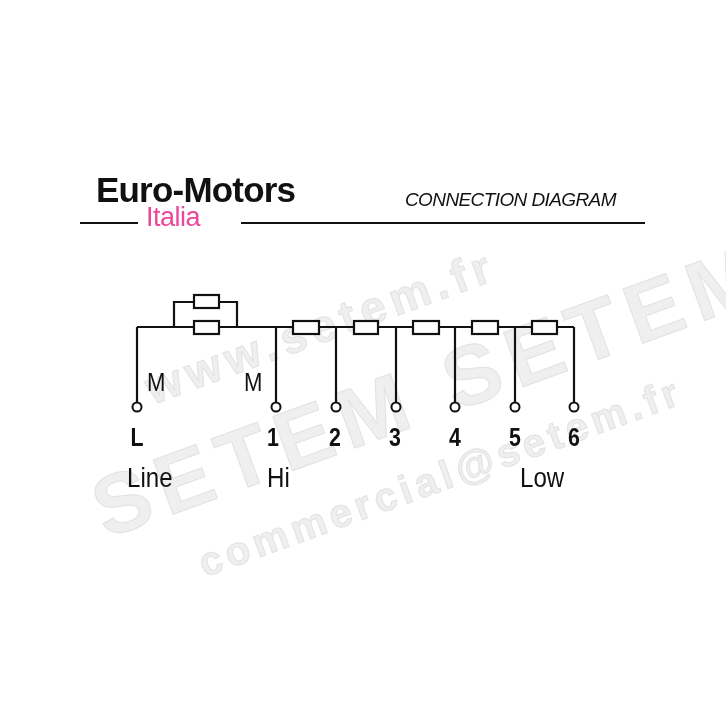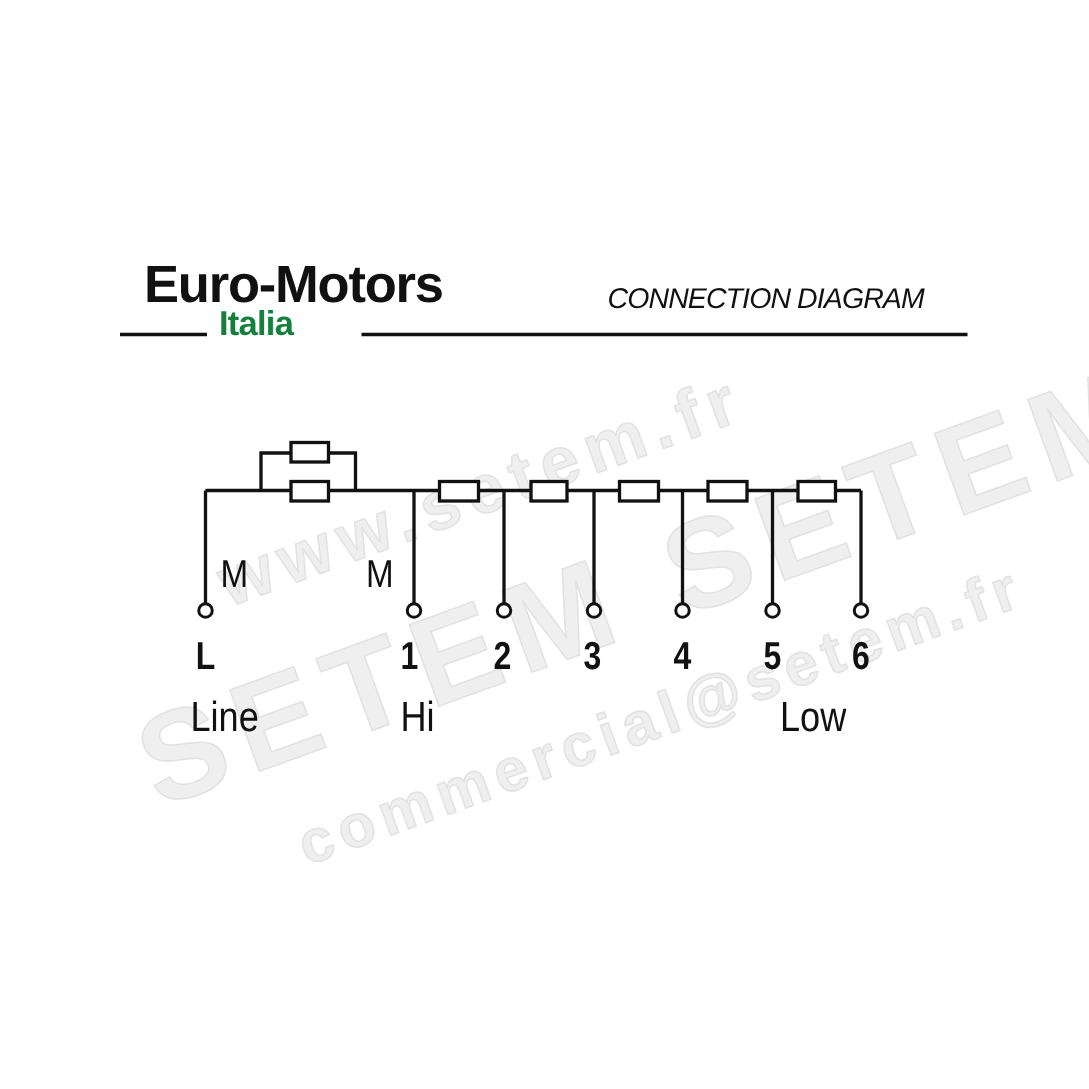--- a/index.html
+++ b/index.html
@@ -1,20 +1,20 @@
 <!DOCTYPE html>
 <html><head>
 <meta charset="utf-8">
 <style>
   html, body { margin: 0; padding: 0; background: #ffffff; }
   body { width: 726px; height: 726px; position: relative; overflow: hidden; font-family: "Liberation Sans", sans-serif; }
   #stage { position: absolute; left: 0; top: 0; width: 726px; height: 726px; }
   .abs { position: absolute; white-space: nowrap; }
   .brand-line1 { left: 96px; top: 172px; font-size: 35px; font-weight: bold; letter-spacing: -0.8px; color: #111; line-height: 1; }
-  .brand-line2 { left: 146px; top: 204px; font-size: 23px; font-weight: bold; letter-spacing: -0.5px; color: #15803d; line-height: 1; }
+  .brand-line2 { left: 146px; top: 204px; font-size: 27px; font-weight: normal; letter-spacing: -0.5px; color: #ec4899; line-height: 1; }
   .diagram-title { left: 405px; top: 190px; font-size: 19px; font-style: italic; letter-spacing: -0.6px; color: #111; line-height: 1; text-align: right; }
   .term-num { font-size: 26px; font-weight: bold; color: #111; line-height: 1; transform: translateX(-50%) scaleX(0.82); }
   .term-m { font-size: 26px; color: #111; line-height: 1; transform: scaleX(0.85); transform-origin: left top; }
   .group-label { font-size: 28px; color: #111; line-height: 1; transform: scaleX(0.86); transform-origin: left top; }
   svg { position: absolute; left: 0; top: 0; }
   .wm { font-family: "Liberation Sans", sans-serif; font-weight: bold; fill: #efefef; stroke: #e2e2e2; stroke-width: 1; }
 </style>
 </head>
 <body>
 

